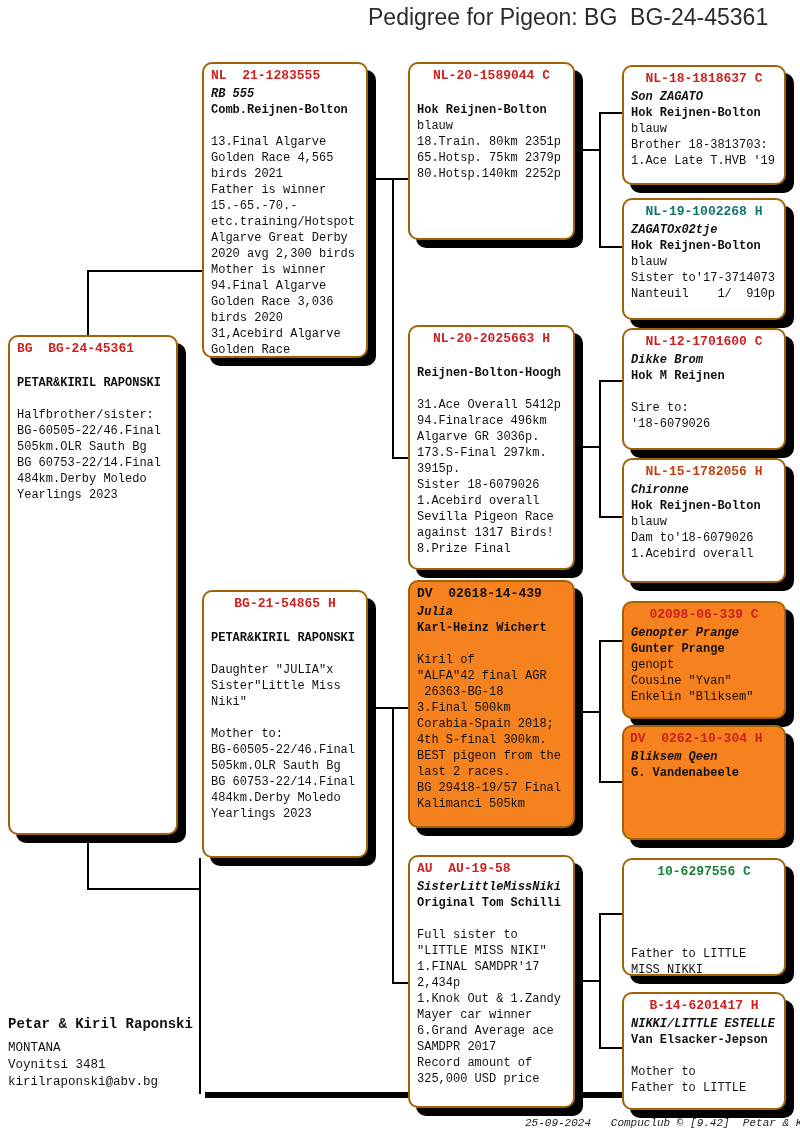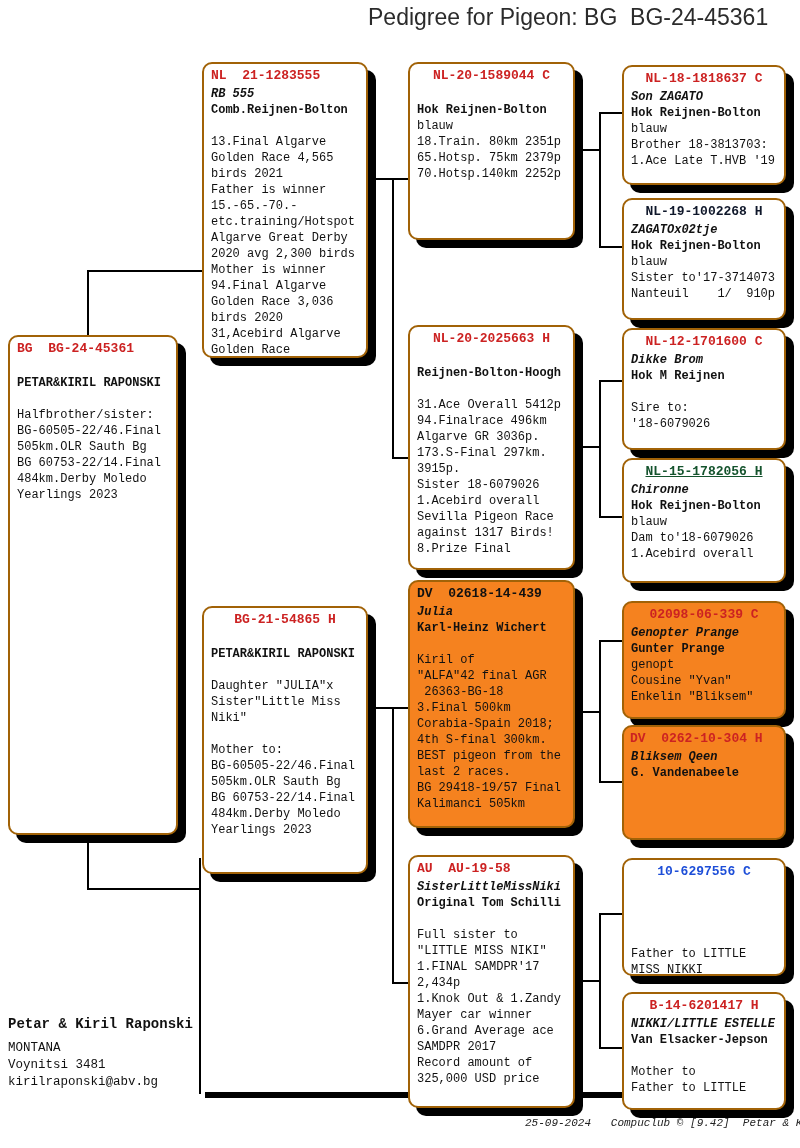--- a/index.html
+++ b/index.html
@@ -71,21 +71,21 @@
       <div class="ln n">etc.training/Hotspot</div>
       <div class="ln n">Algarve Great Derby</div>
       <div class="ln n">2020 avg 2,300 birds</div>
       <div class="ln n">Mother is winner</div>
       <div class="ln n">94.Final Algarve</div>
       <div class="ln n">Golden Race 3,036</div>
       <div class="ln n">birds 2020</div>
       <div class="ln n">31,Acebird Algarve</div>
       <div class="ln n">Golden Race</div>
     </div>
-    <div class="pbox" style="left: 202px; top: 590px; width: 166px; height: 268px; margin-top: 16px;">
+    <div class="pbox" style="left: 202px; top: 590px; width: 166px; height: 268px;">
       <div class="hdr center" style="color: rgb(204, 34, 34);">BG-21-54865 H</div>
       <div class="ln n"> </div>
       <div class="ln b">PETAR&amp;KIRIL RAPONSKI</div>
       <div class="ln n"> </div>
       <div class="ln n">Daughter "JULIA"x</div>
       <div class="ln n">Sister"Little Miss</div>
       <div class="ln n">Niki"</div>
       <div class="ln n"> </div>
       <div class="ln n">Mother to:</div>
       <div class="ln n">BG-60505-22/46.Final</div>
@@ -94,21 +94,21 @@
       <div class="ln n">484km.Derby Moledo</div>
       <div class="ln n">Yearlings 2023</div>
     </div>
     <div class="pbox" style="left: 408px; top: 62px; width: 167px; height: 178px;">
       <div class="hdr center" style="color: rgb(204, 34, 34);">NL-20-1589044 C</div>
       <div class="ln n"> </div>
       <div class="ln b">Hok Reijnen-Bolton</div>
       <div class="ln n">blauw</div>
       <div class="ln n">18.Train. 80km 2351p</div>
       <div class="ln n">65.Hotsp. 75km 2379p</div>
-      <div class="ln n">70.Hotsp.140km 2252p</div>
+      <div class="ln n">80.Hotsp.140km 2252p</div>
     </div>
     <div class="pbox" style="left: 408px; top: 325px; width: 167px; height: 245px;">
       <div class="hdr center" style="color: rgb(204, 34, 34);">NL-20-2025663 H</div>
       <div class="ln n"> </div>
       <div class="ln b">Reijnen-Bolton-Hoogh</div>
       <div class="ln n"> </div>
       <div class="ln n">31.Ace Overall 5412p</div>
       <div class="ln n">94.Finalrace 496km</div>
       <div class="ln n">Algarve GR 3036p.</div>
       <div class="ln n">173.S-Final 297km.</div>
@@ -153,58 +153,58 @@
     </div>
     <div class="pbox" style="left: 622px; top: 65px; width: 164px; height: 120px;">
       <div class="hdr center" style="color: rgb(204, 34, 34);">NL-18-1818637 C</div>
       <div class="ln bi">Son ZAGATO</div>
       <div class="ln b">Hok Reijnen-Bolton</div>
       <div class="ln n">blauw</div>
       <div class="ln n">Brother 18-3813703:</div>
       <div class="ln n">1.Ace Late T.HVB '19</div>
     </div>
     <div class="pbox" style="left: 622px; top: 198px; width: 164px; height: 122px;">
-      <div class="hdr center" style="color: #0f172a;">NL-19-1002268 H</div>
+      <div class="hdr center" style="color: #0f766e;">NL-19-1002268 H</div>
       <div class="ln bi">ZAGATOx02tje</div>
       <div class="ln b">Hok Reijnen-Bolton</div>
       <div class="ln n">blauw</div>
       <div class="ln n">Sister to'17-3714073</div>
       <div class="ln n">Nanteuil    1/  910p</div>
     </div>
     <div class="pbox" style="left: 622px; top: 328px; width: 164px; height: 122px;">
       <div class="hdr center" style="color: rgb(204, 34, 34);">NL-12-1701600 C</div>
       <div class="ln bi">Dikke Brom</div>
       <div class="ln b">Hok M Reijnen</div>
       <div class="ln n"> </div>
       <div class="ln n">Sire to:</div>
       <div class="ln n">'18-6079026</div>
     </div>
     <div class="pbox" style="left: 622px; top: 458px; width: 164px; height: 125px;">
-      <div class="hdr center" style="color: #14532d; text-decoration: underline;">NL-15-1782056 H</div>
+      <div class="hdr center" style="color: #c2410c;">NL-15-1782056 H</div>
       <div class="ln bi">Chironne</div>
       <div class="ln b">Hok Reijnen-Bolton</div>
       <div class="ln n">blauw</div>
       <div class="ln n">Dam to'18-6079026</div>
       <div class="ln n">1.Acebird overall</div>
     </div>
     <div class="pbox orange" style="left: 622px; top: 601px; width: 164px; height: 118px;">
       <div class="hdr center" style="color: rgb(204, 34, 34);">02098-06-339 C</div>
       <div class="ln bi">Genopter Prange</div>
       <div class="ln b">Gunter Prange</div>
       <div class="ln n">genopt</div>
       <div class="ln n">Cousine "Yvan"</div>
       <div class="ln n">Enkelin "Bliksem"</div>
     </div>
     <div class="pbox orange" style="left: 622px; top: 725px; width: 164px; height: 115px;">
       <div class="hdr left" style="color: rgb(204, 34, 34); padding-left: 6px;">DV  0262-10-304 H</div>
       <div class="ln bi">Bliksem Qeen</div>
       <div class="ln b">G. Vandenabeele</div>
     </div>
     <div class="pbox" style="left: 622px; top: 858px; width: 164px; height: 118px;">
-      <div class="hdr center" style="color: #1d4ed8;">10-6297556 C</div>
+      <div class="hdr center" style="color: #15803d;">10-6297556 C</div>
       <div class="ln n"> </div>
       <div class="ln n"> </div>
       <div class="ln n"> </div>
       <div class="ln n"> </div>
       <div class="ln n">Father to LITTLE</div>
       <div class="ln n">MISS NIKKI</div>
     </div>
     <div class="pbox" style="left: 622px; top: 992px; width: 164px; height: 118px;">
       <div class="hdr center" style="color: rgb(204, 34, 34);">B-14-6201417 H</div>
       <div class="ln bi">NIKKI/LITTLE ESTELLE</div>

